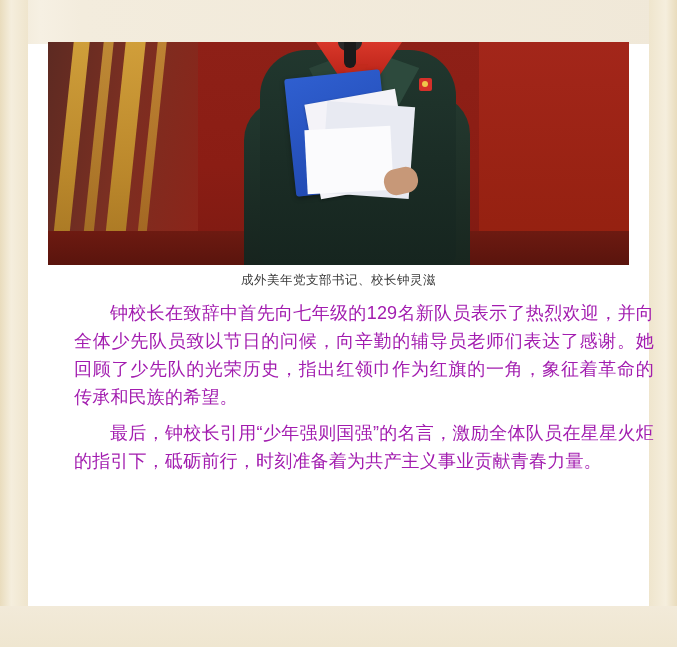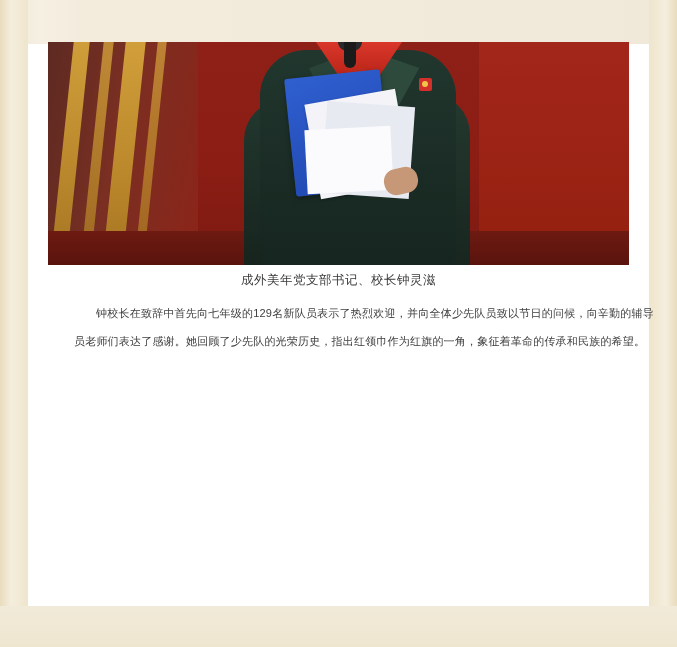--- a/index.html
+++ b/index.html
@@ -267,23 +267,23 @@
     letter-spacing: .5px;
   }
   .body-text {
     position: absolute;
     left: 46px;
     top: 255px;
     width: 580px;
   }
   .para {
     margin: 0 0 8px 0;
-    font-size: 11px;
+    font-size: 18px;
     line-height: 28px;
-    color: #404040;
+    color: #a21caf;
     text-align: justify;
     text-indent: 2em;
     letter-spacing: .2px;
   }
   .footer-strip {
     position: absolute;
     left: 0;
     top: 606px;
     width: 677px;
     height: 41px;
@@ -327,20 +327,21 @@
         <div class="paper2"></div>
         <div class="paper3"></div>
         <div class="hand"></div>
       </div>
     </div>
 
     <div class="caption">成外美年党支部书记、校长钟灵滋</div>
 
     <div class="body-text">
       <p class="para">钟校长在致辞中首先向七年级的129名新队员表示了热烈欢迎，并向全体少先队员致以节日的问候，向辛勤的辅导员老师们表达了感谢。她回顾了少先队的光荣历史，指出红领巾作为红旗的一角，象征着革命的传承和民族的希望。</p>
+      <p class="para">最后，钟校长引用“少年强则国强”的名言，激励全体队员在星星火炬的指引下，砥砺前行，时刻准备着为共产主义事业贡献青春力量。</p>
     </div>
 
   </div>
 
   <div class="card-bottom-edge"></div>
   <div class="footer-strip"></div>
 
 </div>
 
 </body></html>

